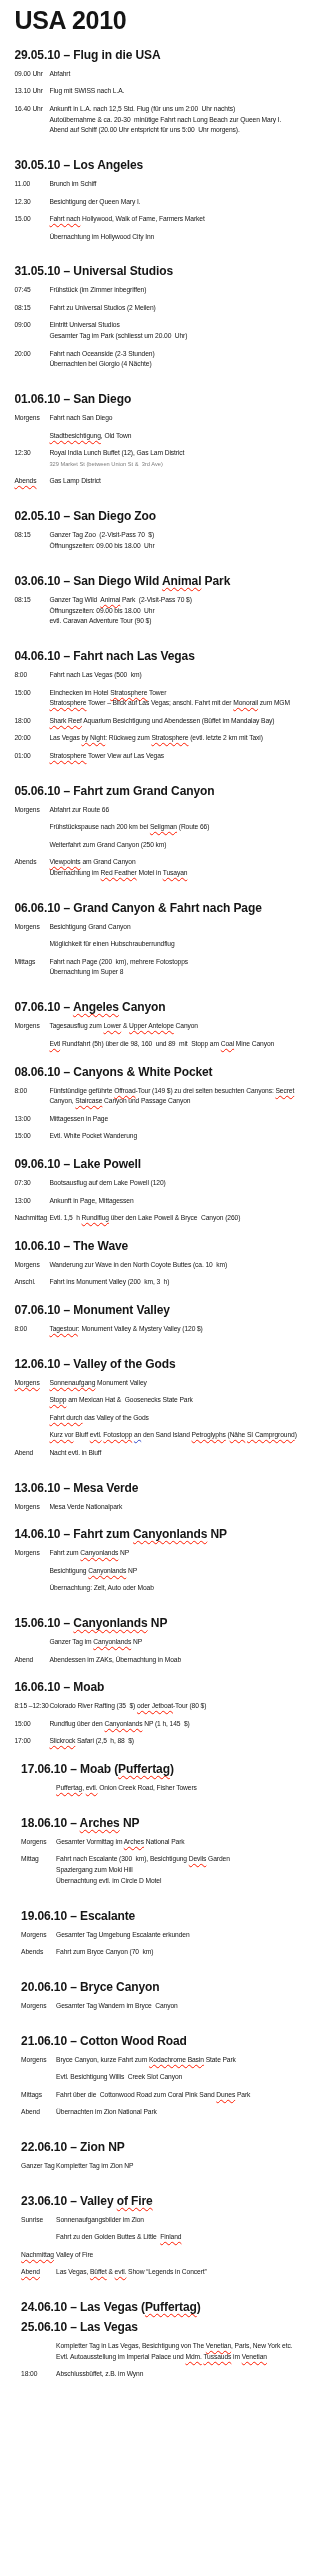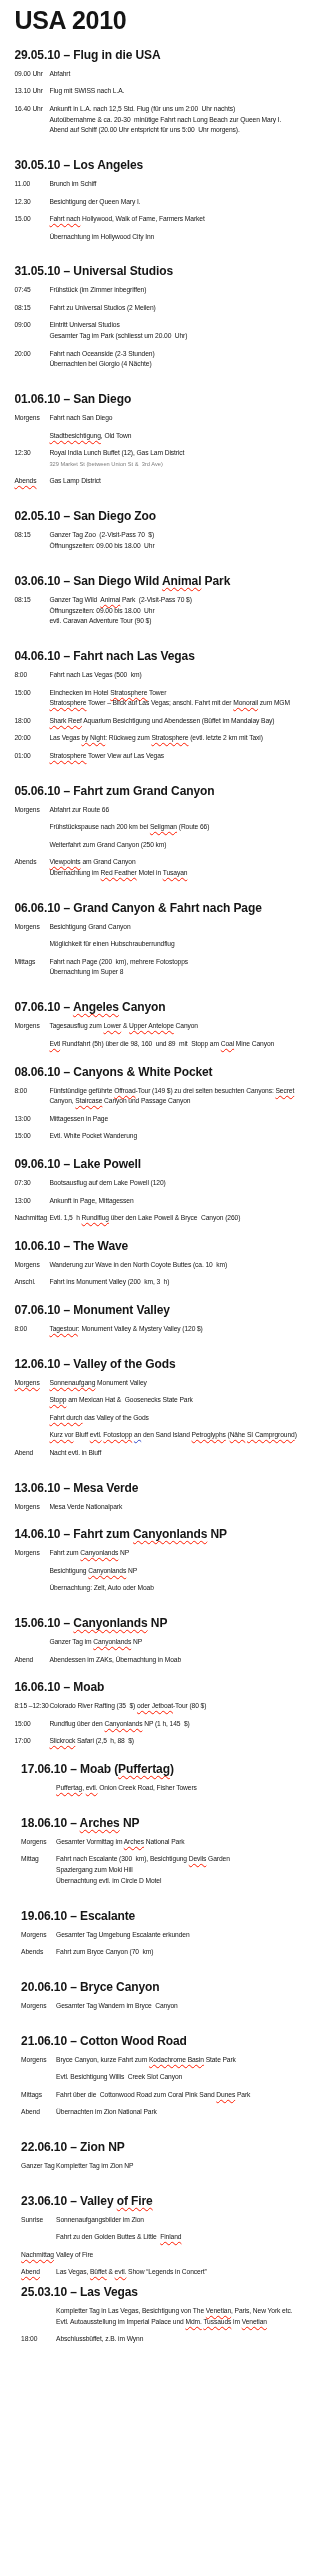--- a/index.html
+++ b/index.html
@@ -573,22 +573,25 @@
             <div class="line">Valley of Fire</div>
           </div>
         </div>
         <div class="entry">
           <div class="label"><span class="misspell">Abend</span></div>
           <div class="lines">
             <div class="line">Las Vegas, <span class="misspell">Büffet</span> &amp; <span class="misspell">evtl.</span> Show “Legends in Concert”</div>
           </div>
         </div>
       </section>
+      <section class="day indent">
+        <h2>24.06.10 – Las Vegas (<span class="misspell">Puffertag</span>)</h2>
+      </section>
       <section class="day tight indent">
-        <h2>25.03.10 – Las Vegas</h2>
+        <h2>25.06.10 – Las Vegas</h2>
         <div class="entry">
           <div class="label"></div>
           <div class="lines">
             <div class="line">Kompletter Tag in Las Vegas, Besichtigung von The <span class="misspell">Venetian</span>, Paris, New York etc.</div>
             <div class="line">Evtl. Autoausstellung im Imperial Palace und <span class="misspell">Mdm.</span> <span class="misspell">Tussauds</span> im <span class="misspell">Venetian</span></div>
           </div>
         </div>
         <div class="entry">
           <div class="label">18:00</div>
           <div class="lines">

